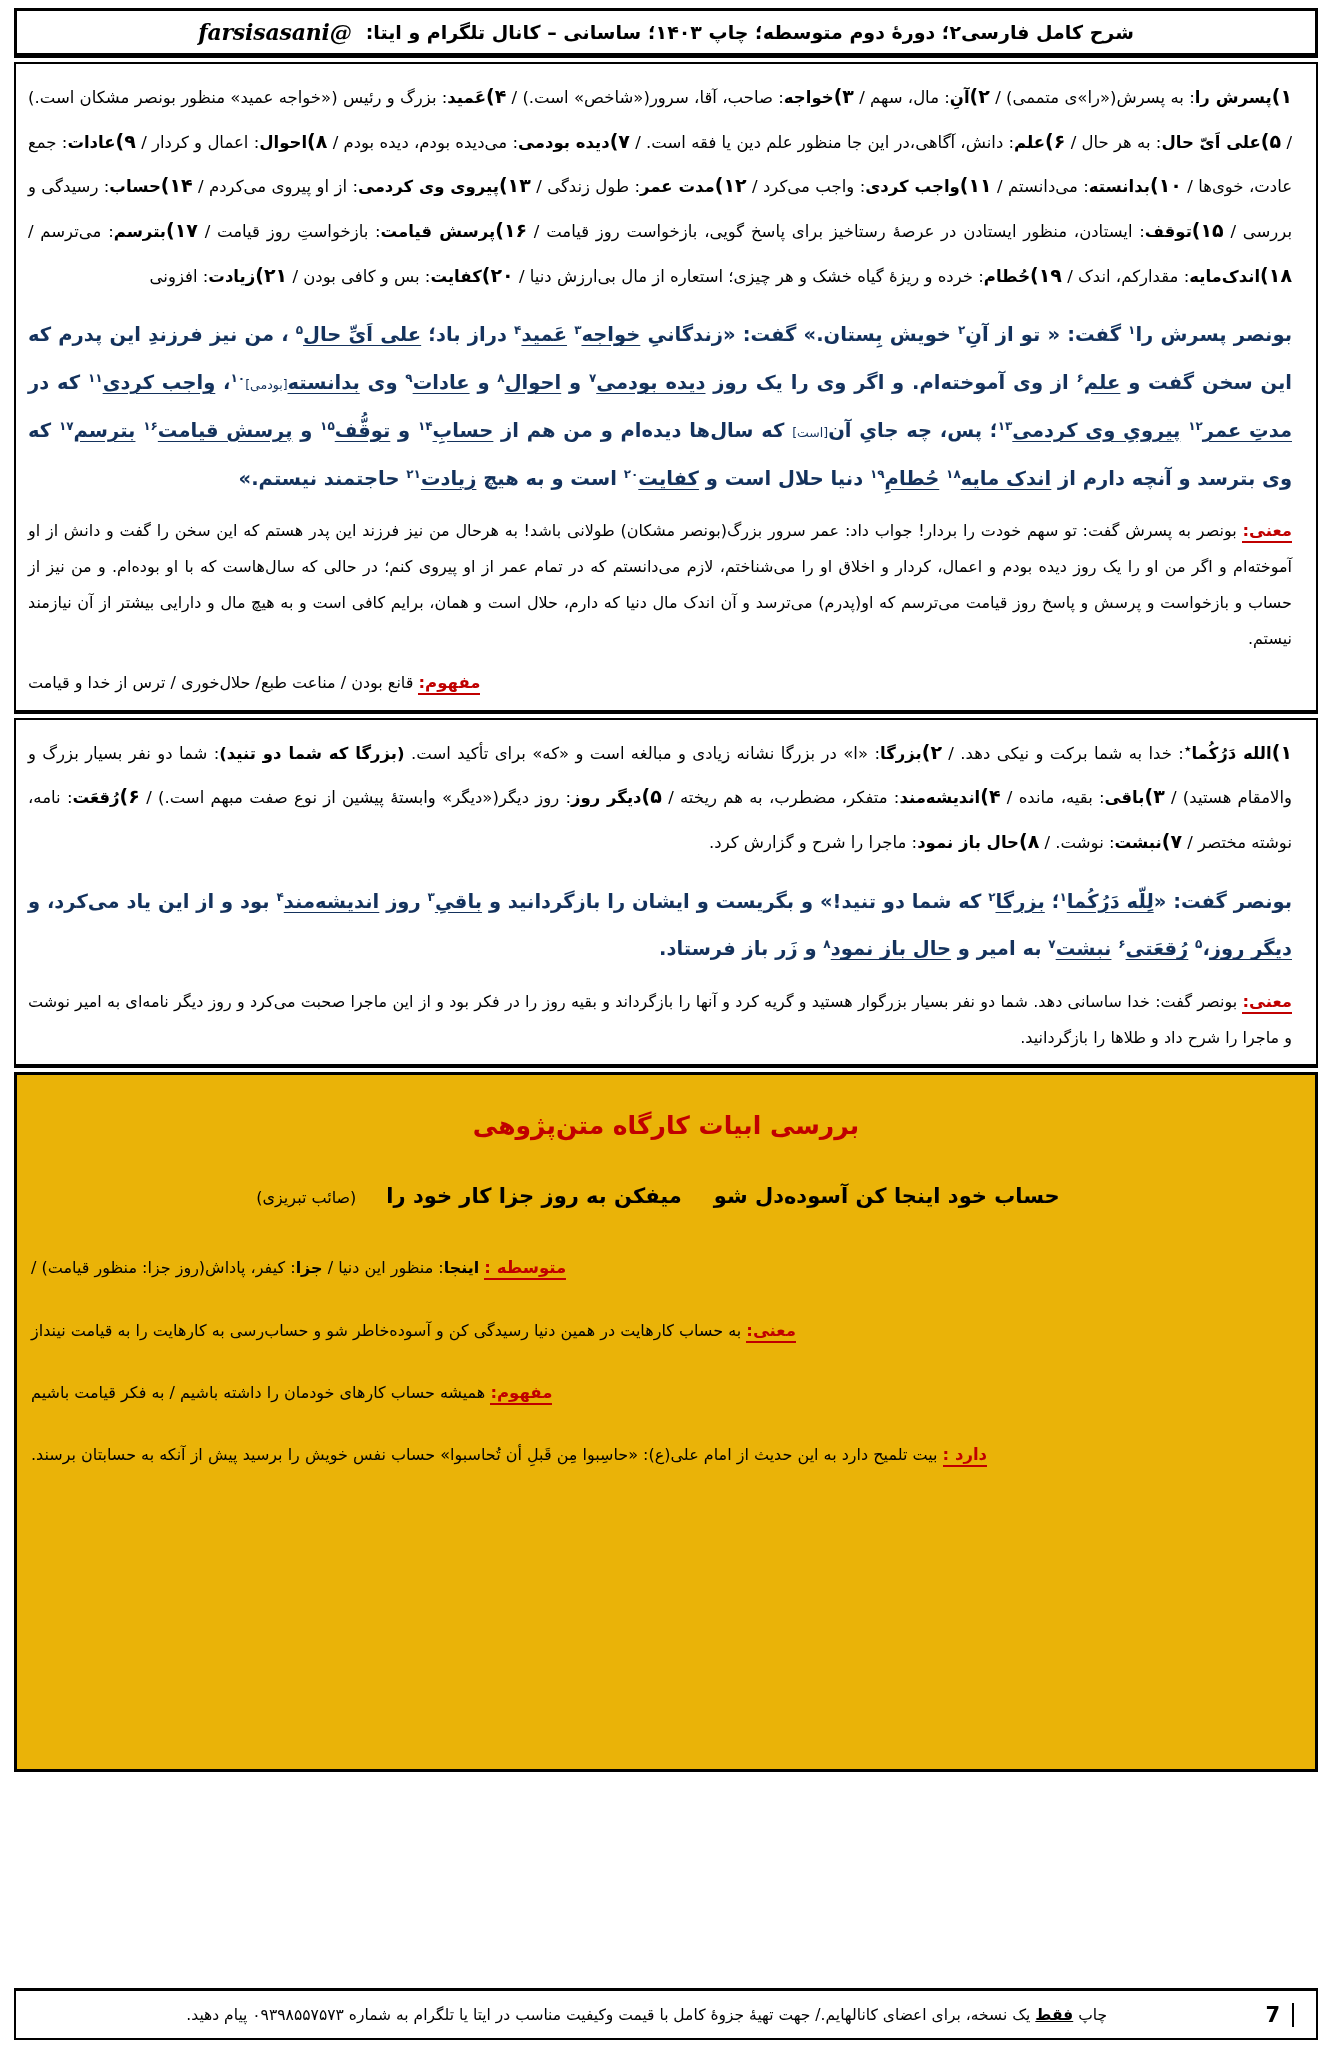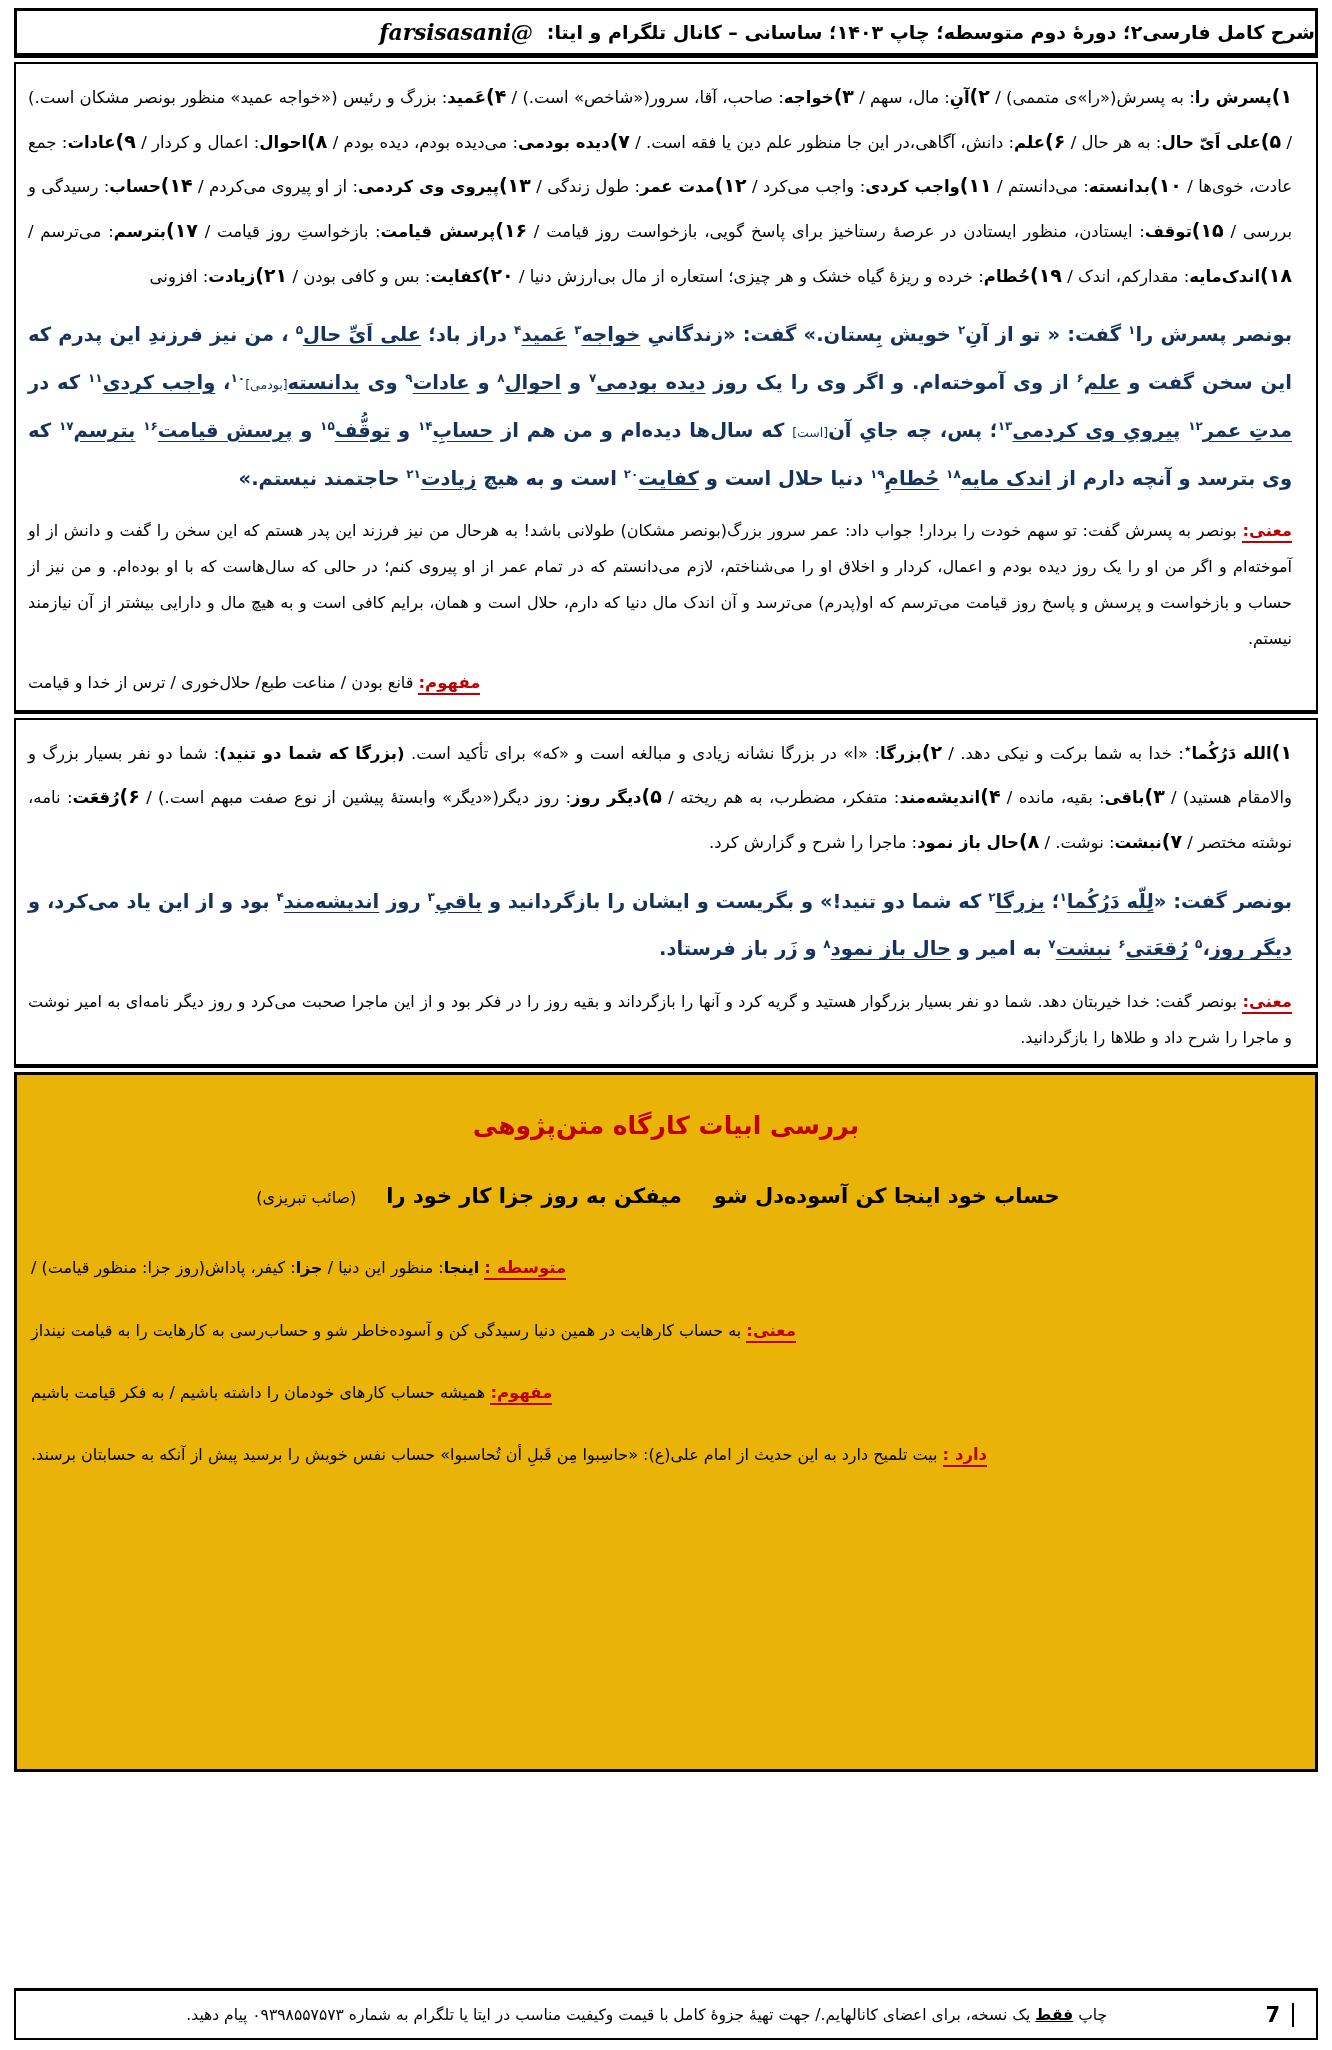--- a/index.html
+++ b/index.html
@@ -22,21 +22,21 @@
     padding: 8px 14px 0 14px;
   }
 
   
   .header-box {
     border: 3px solid #000;
     border-bottom-width: 5px;
     height: 42px;
     display: flex;
     align-items: center;
-    justify-content: flex-start;
+    justify-content: center;
     margin: 0 0 4px 0;
     background: #fff;
   }
   .header-line {
     font-size: 19px;
     font-weight: bold;
     color: #000;
     white-space: nowrap;
     letter-spacing: -0.2px;
   }
@@ -216,21 +216,21 @@
   </div>
 
   <div class="sec thickbottom">
 
     <div class="gloss"><span class="num">۱)</span><b>الله دَرُکُما</b><sup>٭</sup>: خدا به شما برکت و نیکی دهد. / <span class="num">۲)</span><b>بزرگا</b>: «ا» در بزرگا نشانه زیادی و مبالغه است و «که» برای تأکید است. <b>(بزرگا که شما دو تنید)</b>: شما دو نفر بسیار بزرگ و والامقام هستید) / <span class="num">۳)</span><b>باقی</b>: بقیه، مانده / <span class="num">۴)</span><b>اندیشه‌مند</b>: متفکر، مضطرب، به هم ریخته / <span class="num">۵)</span><b>دیگر روز</b>: روز دیگر(«دیگر» وابستهٔ پیشین از نوع صفت مبهم است.) / <span class="num">۶)</span><b>رُقعَت</b>: نامه، نوشته مختصر / <span class="num">۷)</span><b>نبشت</b>: نوشت. / <span class="num">۸)</span><b>حال باز نمود</b>: ماجرا را شرح و گزارش کرد.</div>
 
     <div class="verse">بونصر گفت: «<span class="u">لِلّه دَرُکُما</span><sup>۱</sup>؛ <span class="u">بزرگا</span><sup>۲</sup> که شما دو تنید!» و بگریست و ایشان را بازگردانید و <span class="u">باقیِ</span><sup>۳</sup> روز <span class="u">اندیشه‌مند</span><sup>۴</sup> بود و از این یاد می‌کرد، و <span class="u">دیگر روز</span>،<sup>۵</sup> <span class="u">رُقعَتی</span><sup>۶</sup> <span class="u">نبشت</span><sup>۷</sup> به امیر و <span class="u">حال باز نمود</span><sup>۸</sup> و زَر باز فرستاد.</div>
 
     <div class="meaning">
       <span class="lbl">معنی:</span>
-      <span>بونصر گفت: خدا خیربتان دهد. شما دو نفر بسیار بزرگوار هستید و گریه کرد و آنها را بازگرداند و بقیه روز را در فکر بود و از این ماجرا صحبت می‌کرد و روز دیگر نامه‌ای به امیر نوشت و ماجرا را شرح داد و طلاها را بازگردانید.</span>
+      <span>بونصر گفت: خدا ساسانی دهد. شما دو نفر بسیار بزرگوار هستید و گریه کرد و آنها را بازگرداند و بقیه روز را در فکر بود و از این ماجرا صحبت می‌کرد و روز دیگر نامه‌ای به امیر نوشت و ماجرا را شرح داد و طلاها را بازگردانید.</span>
     </div>
   </div>
 
   <div class="workshop">
 
     <div class="workshop-title">بررسی ابیات کارگاه متن‌پژوهی</div>
 
     <div class="poem-row">
       <span class="hemistich">حساب خود اینجا کن آسوده‌دل شو</span>
       <span class="hemistich">میفکن به روز جزا کار خود را</span>

